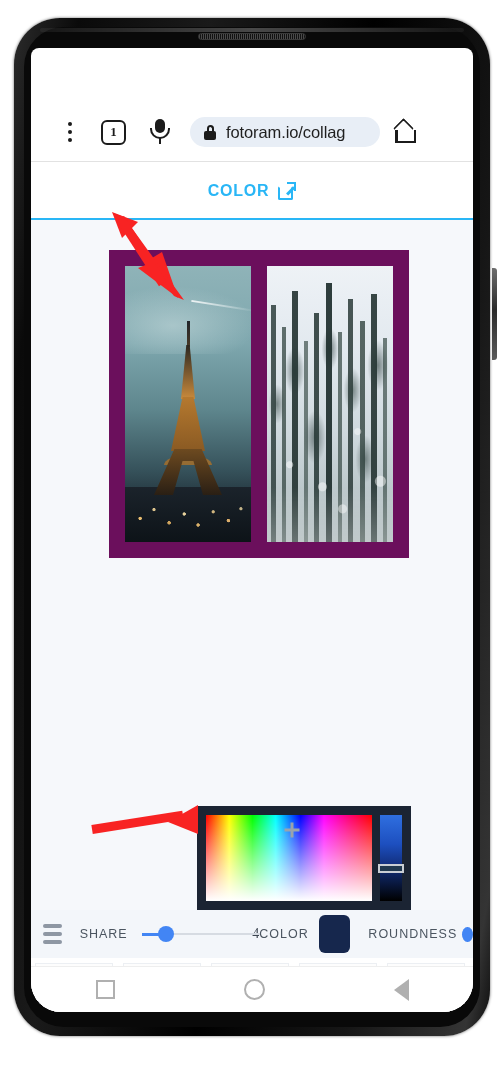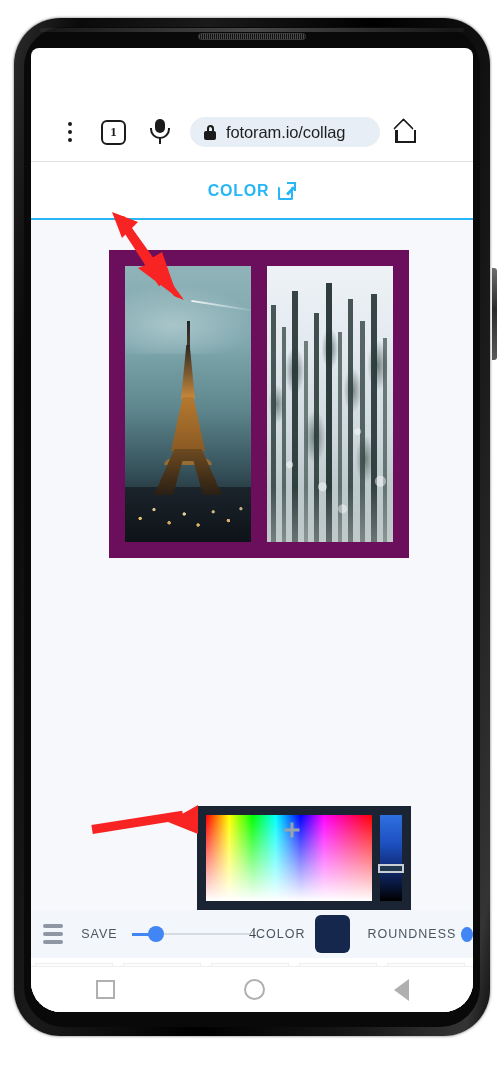--- a/index.html
+++ b/index.html
@@ -393,21 +393,21 @@
       <span id="value-thumb"></span>
     </div>
   </div>
 
   <div id="controls-bar">
     <div id="hamburger">
       <i></i>
       <i></i>
       <i></i>
     </div>
-    <span class="ctl-label" id="width-label">SAVE</span>
+    <span class="ctl-label" id="width-label">SHARE</span>
     <div id="width-slider">
       <span id="width-track-filled"></span>
       <span id="width-track-rest"></span>
       <span id="width-thumb"></span>
     </div>
     <span id="width-value">4</span>
     <span class="ctl-label" id="color-label">COLOR</span>
     <div id="color-swatch"></div>
     <span class="ctl-label" id="roundness-label">ROUNDNESS</span>
     <span id="roundness-thumb"></span>

